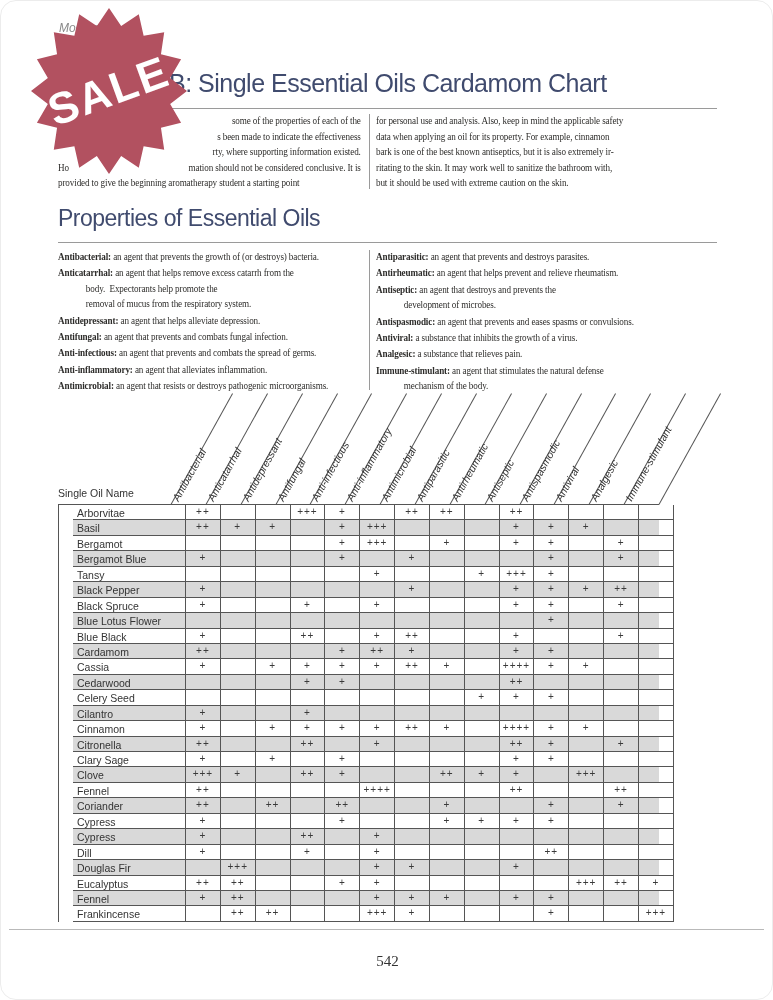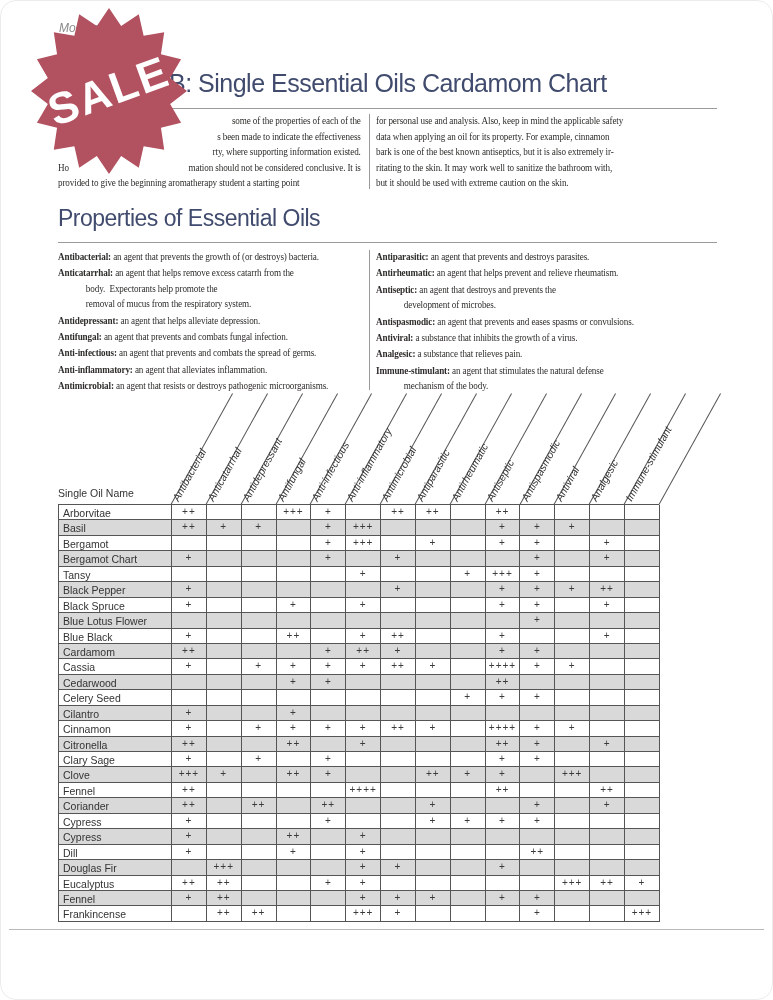--- a/index.html
+++ b/index.html
@@ -53,21 +53,21 @@
   .diag {
     position:absolute; top:113px; width:127px; height:1px; background:#555;
     transform:rotate(-61deg); transform-origin:0 50%;
   }
   .hlabel {
     position:absolute; top:99px; height:14px; line-height:14px; white-space:nowrap;
     font:italic 10.5px "Liberation Sans", sans-serif; color:#333;
     transform:rotate(-61deg); transform-origin:0 100%;
   }
   .grid { position:absolute; left:0; top:113px; width:601px; border-top:1px solid #555; border-left:1px solid #555; }
-  .trow { display:flex; height:15.44px; }
+  .trow { display:flex; height:15.44px;margin-left:14px; }
   .trow:nth-child(even) { background:#d9d9d9; }
   .ncell {
     flex:0 0 113px; border-right:1px solid #555; border-bottom:1px solid #555;
     font:10.5px "Liberation Sans", sans-serif; color:#333; padding:2px 0 0 4px;
     overflow:hidden; white-space:nowrap;
   }
   .vcell {
     flex:0 0 34.857px; border-right:1px solid #555; border-bottom:1px solid #555;
     font:10px "Liberation Sans", sans-serif; color:#3a3a3a; text-align:center;
     line-height:14px; letter-spacing:1px;
@@ -230,21 +230,21 @@
           <div class="vcell"></div>
           <div class="vcell">+</div>
           <div class="vcell"></div>
           <div class="vcell">+</div>
           <div class="vcell">+</div>
           <div class="vcell"></div>
           <div class="vcell">+</div>
           <div class="vcell"></div>
         </div>
         <div class="trow">
-          <div class="ncell">Bergamot Chart</div>
+          <div class="ncell">Bergamot Blue</div>
           <div class="vcell">+</div>
           <div class="vcell"></div>
           <div class="vcell"></div>
           <div class="vcell"></div>
           <div class="vcell">+</div>
           <div class="vcell"></div>
           <div class="vcell">+</div>
           <div class="vcell"></div>
           <div class="vcell"></div>
           <div class="vcell"></div>
@@ -641,14 +641,15 @@
           <div class="vcell"></div>
           <div class="vcell">+</div>
           <div class="vcell"></div>
           <div class="vcell"></div>
           <div class="vcell">+++</div>
         </div>
       </div>
   </div>
 
   <div class="footer-rule"></div>
+  <div class="page-number">542</div>
 
 </div>
 
 </body></html>

